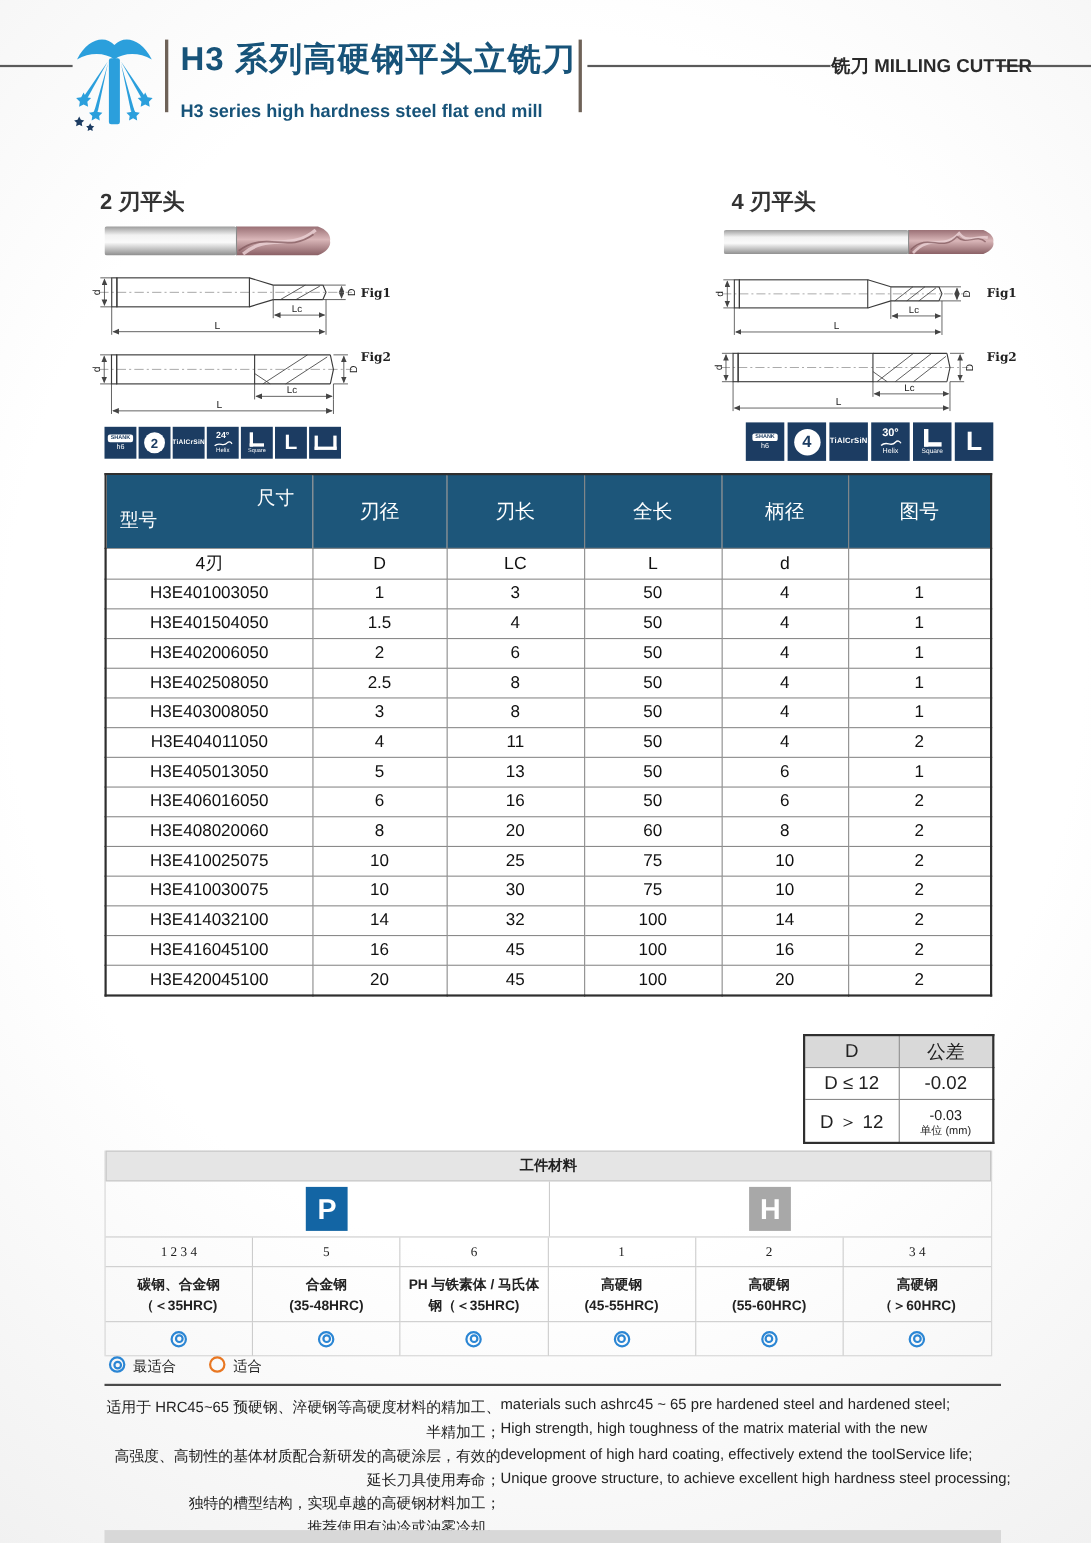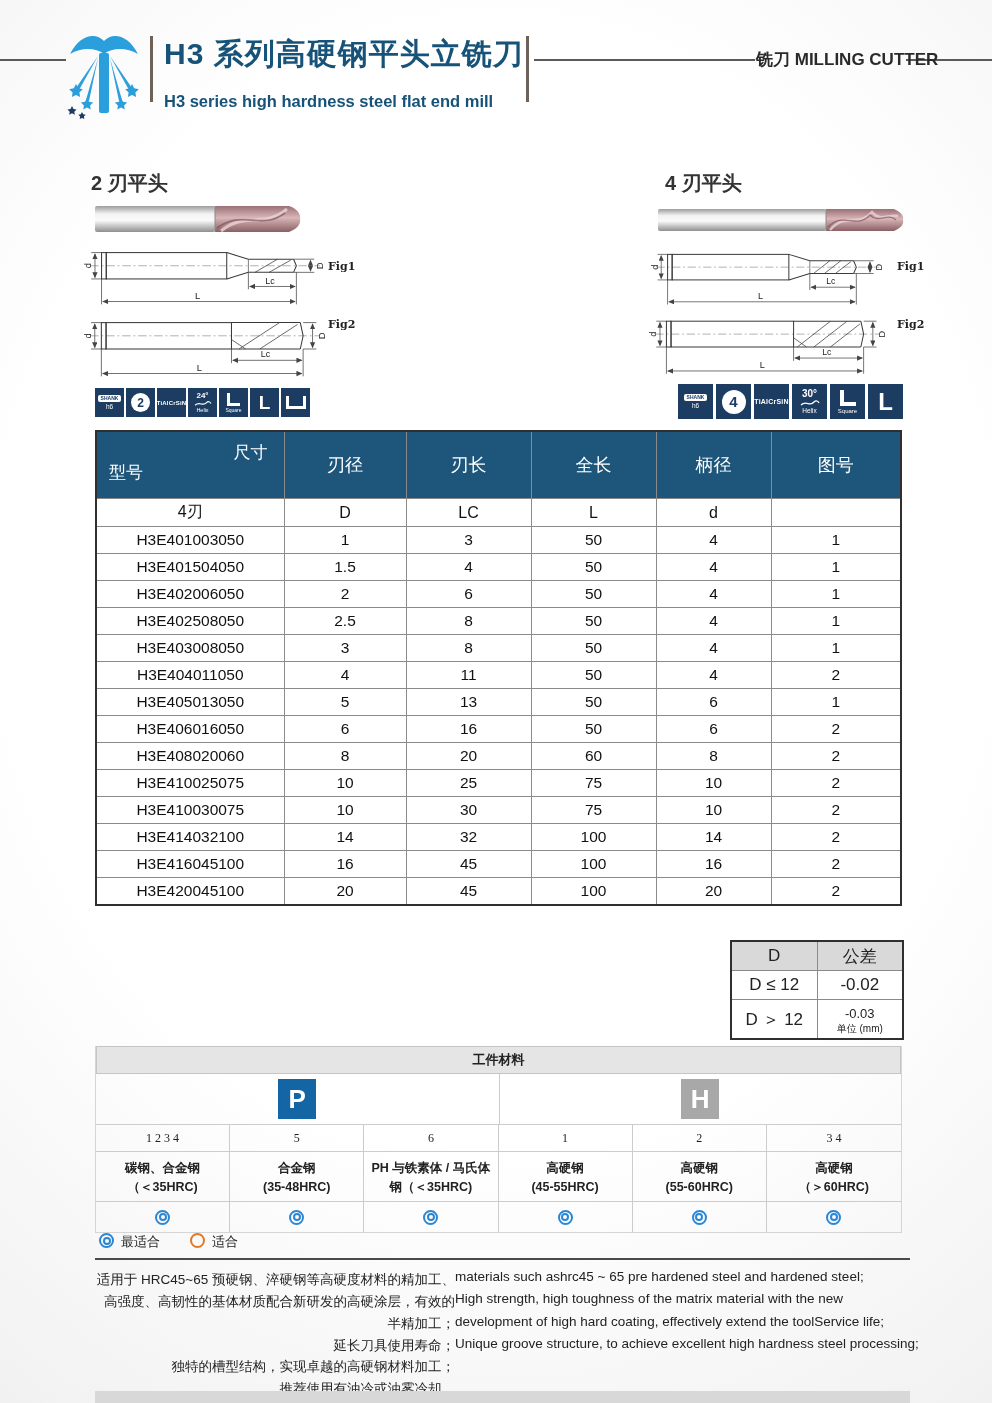--- a/index.html
+++ b/index.html
@@ -620,22 +620,22 @@
     </span>
     <span class="item">
       <span class="icon-fit"></span>
       <span>适合</span>
     </span>
   </div>
 
   <div class="divider"></div>
   <div class="desc desc-zh" id="desc-zh">
       <div>适用于 HRC45~65 预硬钢、淬硬钢等高硬度材料的精加工、</div>
+      <div>半精加工；</div>
       <div>高强度、高韧性的基体材质配合新研发的高硬涂层，有效的</div>
-      <div>半精加工；</div>
       <div>延长刀具使用寿命；</div>
       <div>独特的槽型结构，实现卓越的高硬钢材料加工；</div>
       <div>推荐使用有油冷或油雾冷却。</div>
     </div>
   <div class="desc desc-en" id="desc-en">
       <div>materials such ashrc45 ~ 65 pre hardened steel and hardened steel;</div>
       <div>High strength, high toughness of the matrix material with the new</div>
       <div>development of high hard coating, effectively extend the toolService life;</div>
       <div>Unique groove structure, to achieve excellent high hardness steel processing;</div>
     </div>

